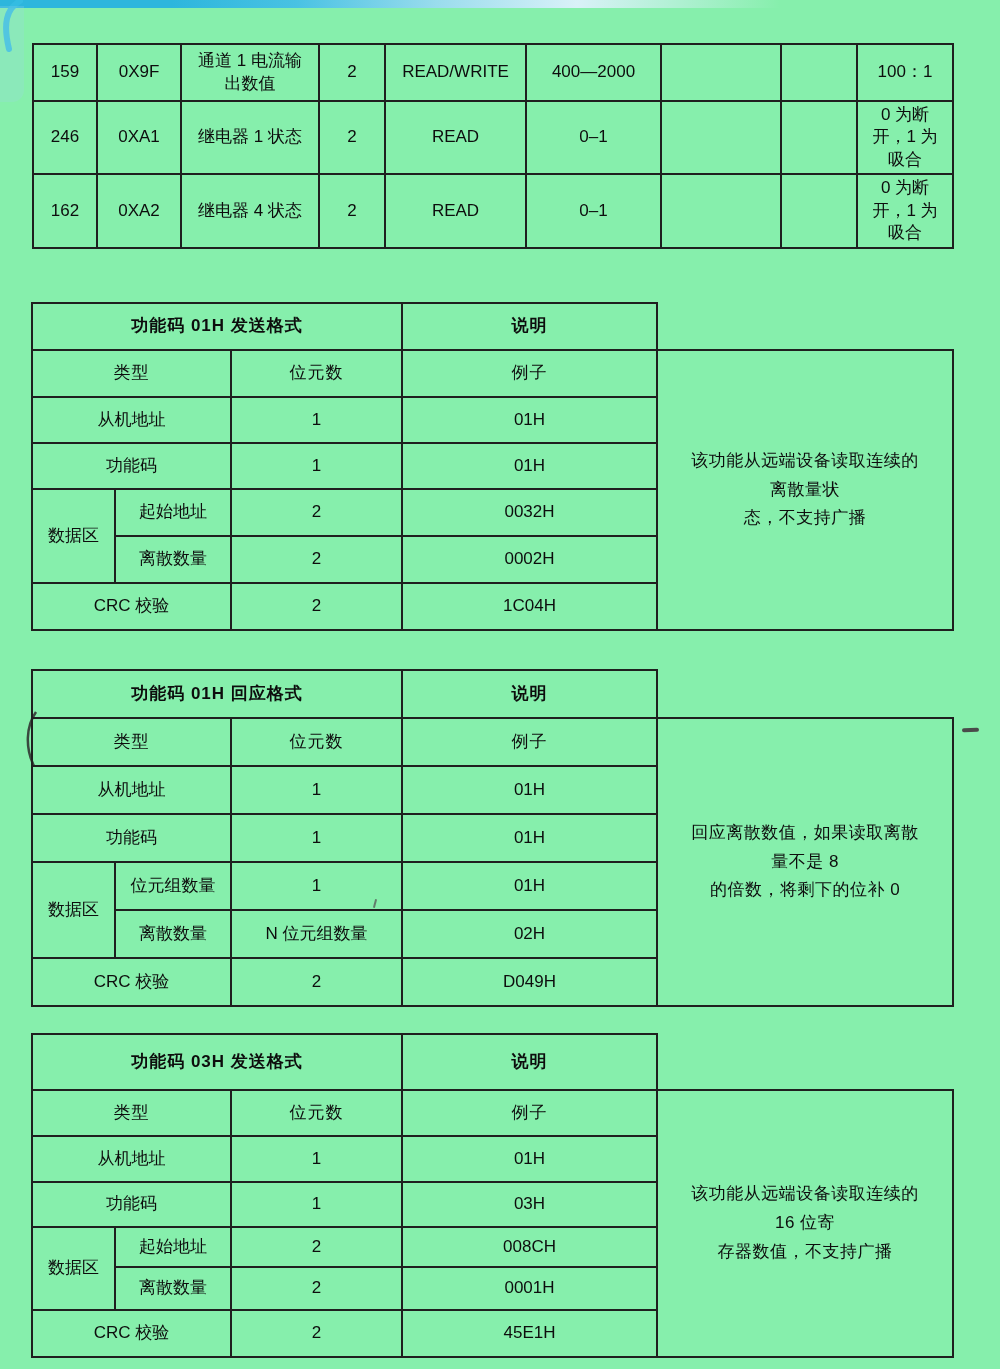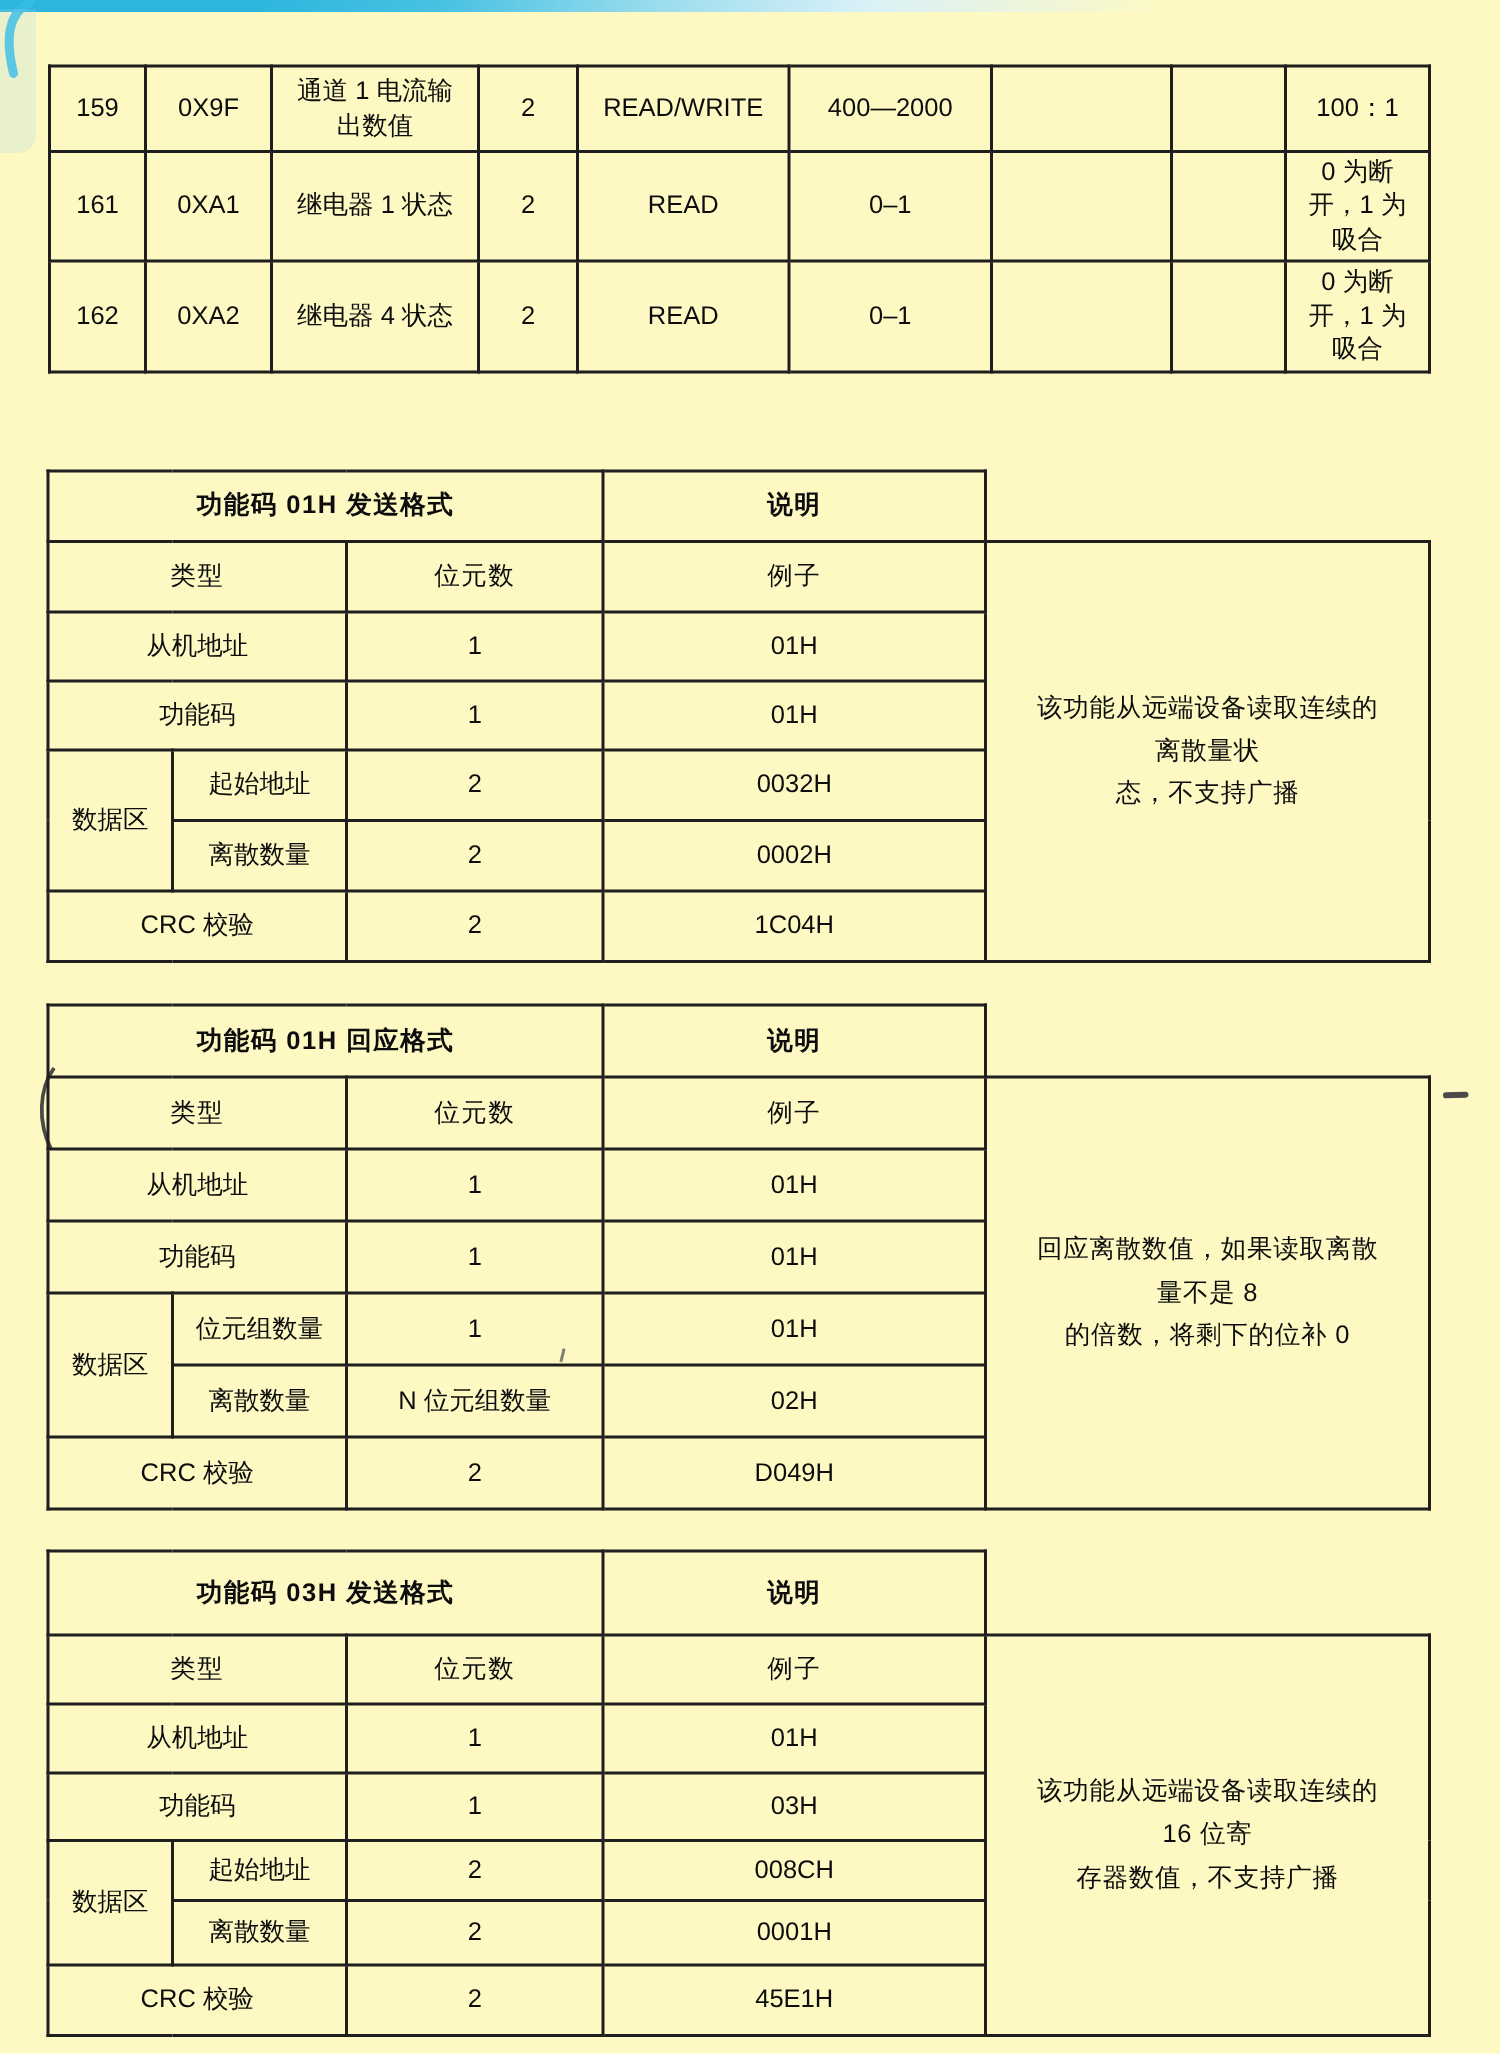--- a/index.html
+++ b/index.html
@@ -1,19 +1,19 @@
 <!DOCTYPE html>
 <html><head>
 <meta charset="utf-8">
 <style>
   html,body{margin:0;padding:0;}
   body{background:#ffffff;}
   .page{
     position:relative;width:1000px;height:1369px;margin:0 auto;
-    background:#fef9c3;overflow:hidden;
+    background:#86efac;overflow:hidden;
     font-family:"Liberation Sans","DejaVu Sans",sans-serif;
     color:#0d0d0d;
   }
   
   .stripe-top{position:absolute;left:0;top:0;height:8px;width:780px;
     background:linear-gradient(90deg,#2db6dd 0%,#2db6dd 22%,#49c2e3 38%,#9adced 56%,#d9f1f8 74%,rgba(217,241,248,0) 100%);}
   .corner-curl{position:absolute;left:0;top:0;}
   .wash-topleft{position:absolute;left:0;top:6px;width:24px;height:96px;
     background:rgba(160,215,235,.22);border-radius:0 0 12px 0;}
   .paren-artifact{position:absolute;left:22px;top:710px;}
@@ -77,21 +77,21 @@
         <td>通道 1 电流输
 出数值</td>
         <td>2</td>
         <td>READ/WRITE</td>
         <td>400—2000</td>
         <td></td>
         <td></td>
         <td>100：1</td>
       </tr>
       <tr style="height:61px">
-        <td>161</td>
+        <td>246</td>
         <td>0XA1</td>
         <td>继电器 1 状态</td>
         <td>2</td>
         <td>READ</td>
         <td>0–1</td>
         <td></td>
         <td></td>
         <td>0 为断
 开，1 为
 吸合</td>
@@ -106,21 +106,21 @@
         <td></td>
         <td></td>
         <td>0 为断
 开，1 为
 吸合</td>
       </tr>
     </tbody>
       </table>
   </div>
 
-  <div class="tbl" style="left:31px;top:313px;">
+  <div class="tbl" style="left:31px;top:302px;">
     <table>
       <colgroup>
         <col style="width:83px">
           <col style="width:116px">
           <col style="width:171px">
         <col style="width:255px">
           <col style="width:296px">
       </colgroup>
       <tbody>
           <tr style="height:47px">

